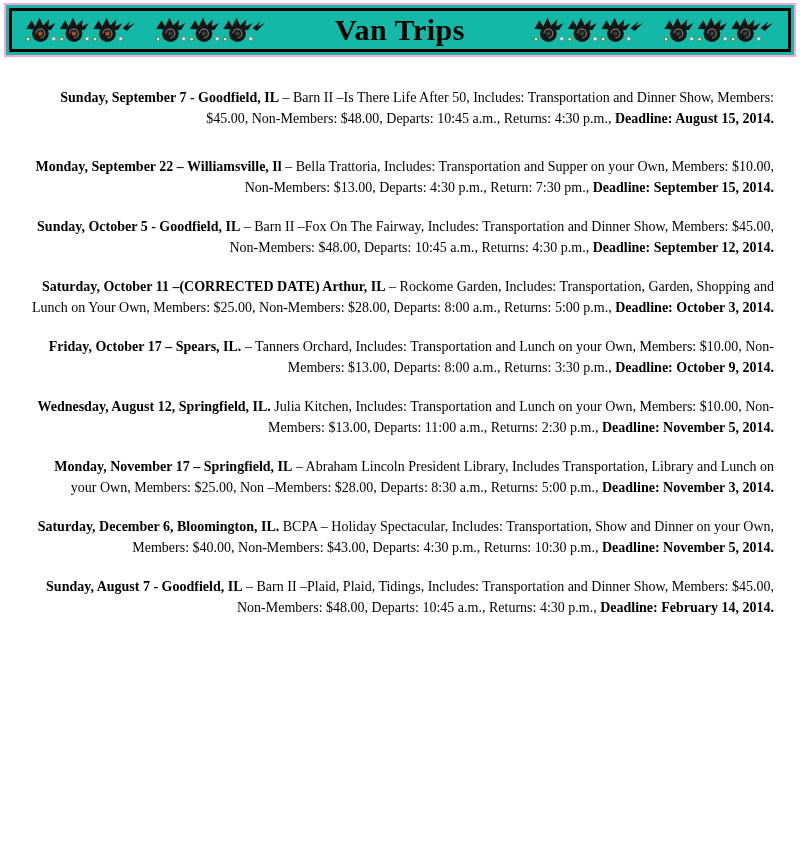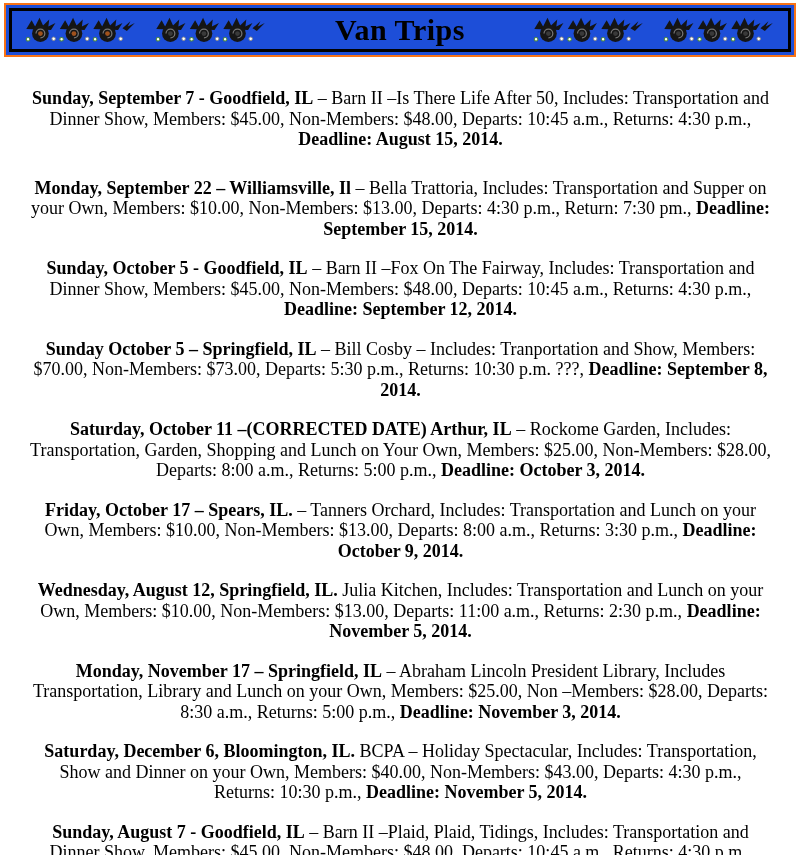--- a/index.html
+++ b/index.html
@@ -9,23 +9,23 @@
     min-height: 855px;
     background: #ffffff;
     color: #000000;
     font-family: "Liberation Serif", "DejaVu Serif", serif;
     box-sizing: border-box;
     overflow: hidden;
   }
   
   .banner {
     margin: 3px 4px 0 4px;
-    border: 2px solid #f97316;
+    border: 2px solid #f9a8d4;
     padding: 3px;
-    background: #1d4ed8;
+    background: #14b8a6;
   }
   .banner-inner {
     border: 3px solid #000000;
     display: flex;
     align-items: center;
     justify-content: space-between;
     padding: 2px 12px;
     height: 34px;
   }
   .floral-group {
@@ -50,23 +50,23 @@
     letter-spacing: 0.5px;
     font-family: "Liberation Serif", "DejaVu Serif", serif;
     white-space: nowrap;
   }
   
   .content {
     padding: 31px 26px 12px 27px;
   }
   .trip {
     margin: 0 0 19px 0;
-    font-size: 18px;
+    font-size: 14px;
     line-height: 20.5px;
-    text-align: center;
+    text-align: right;
   }
   .trip.gap-lg { margin-bottom: 28px; }
   .b { font-weight: bold; }
   .defs-holder { position: absolute; width: 0; height: 0; overflow: hidden; }
 </style>
 </head>
 <body>
 
 <svg class="defs-holder" aria-hidden="true" xmlns="http://www.w3.org/2000/svg" xmlns:xlink="http://www.w3.org/1999/xlink">
   <defs>
@@ -113,21 +113,20 @@
 
   <main class="content">
 
     <p class="trip gap-lg"><span class="b">Sunday, September 7 - Goodfield, IL</span><span> – Barn II –Is There Life After 50, Includes: Transportation and Dinner Show, Members: $45.00, Non-Members: $48.00, Departs: 10:45 a.m., Returns: 4:30 p.m., </span><span class="b">Deadline: August 15, 2014.</span></p>
 
 
     <p class="trip"><span class="b">Monday, September 22 – Williamsville, Il</span><span> – Bella Trattoria, Includes: Transportation and Supper on your Own, Members: $10.00, Non-Members: $13.00, Departs: 4:30 p.m., Return: 7:30 pm., </span><span class="b">Deadline: September 15, 2014.</span></p>
 
     <p class="trip"><span class="b">Sunday, October 5 - Goodfield, IL</span><span> – Barn II –Fox On The Fairway, Includes: Transportation and Dinner Show, Members: $45.00, Non-Members: $48.00, Departs: 10:45 a.m., Returns: 4:30 p.m., </span><span class="b">Deadline: September 12, 2014.</span></p>
 
-    <p class="trip"><span class="b">Sunday October 5 – Springfield, IL</span><span> – Bill Cosby – Includes: Tranportation and Show, Members: $70.00, Non-Members: $73.00, Departs: 5:30 p.m., Returns: 10:30 p.m. ???, </span><span class="b">Deadline: September 8, 2014.</span></p>
 
     <p class="trip"><span class="b">Saturday, October 11 –(CORRECTED DATE) Arthur, IL</span><span> – Rockome Garden, Includes: Transportation, Garden, Shopping and Lunch on Your Own, Members: $25.00, Non-Members: $28.00, Departs: 8:00 a.m., Returns: 5:00 p.m., </span><span class="b">Deadline: October 3, 2014.</span></p>
 
     <p class="trip"><span class="b">Friday, October 17 – Spears, IL.</span><span> – Tanners Orchard, Includes: Transportation and Lunch on your Own, Members: $10.00, Non-Members: $13.00, Departs: 8:00 a.m., Returns: 3:30 p.m., </span><span class="b">Deadline: October 9, 2014.</span></p>
 
 
     <p class="trip"><span class="b">Wednesday, August 12, Springfield, IL.</span><span> Julia Kitchen, Includes: Transportation and Lunch on your Own, Members: $10.00, Non-Members: $13.00, Departs: 11:00 a.m., Returns: 2:30 p.m., </span><span class="b">Deadline: November 5, 2014.</span></p>
 
     <p class="trip"><span class="b">Monday, November 17 – Springfield, IL</span><span> – Abraham Lincoln President Library, Includes Transportation, Library and Lunch on your Own, Members: $25.00, Non –Members: $28.00, Departs: 8:30 a.m., Returns: 5:00 p.m., </span><span class="b">Deadline: November 3, 2014.</span></p>
 

